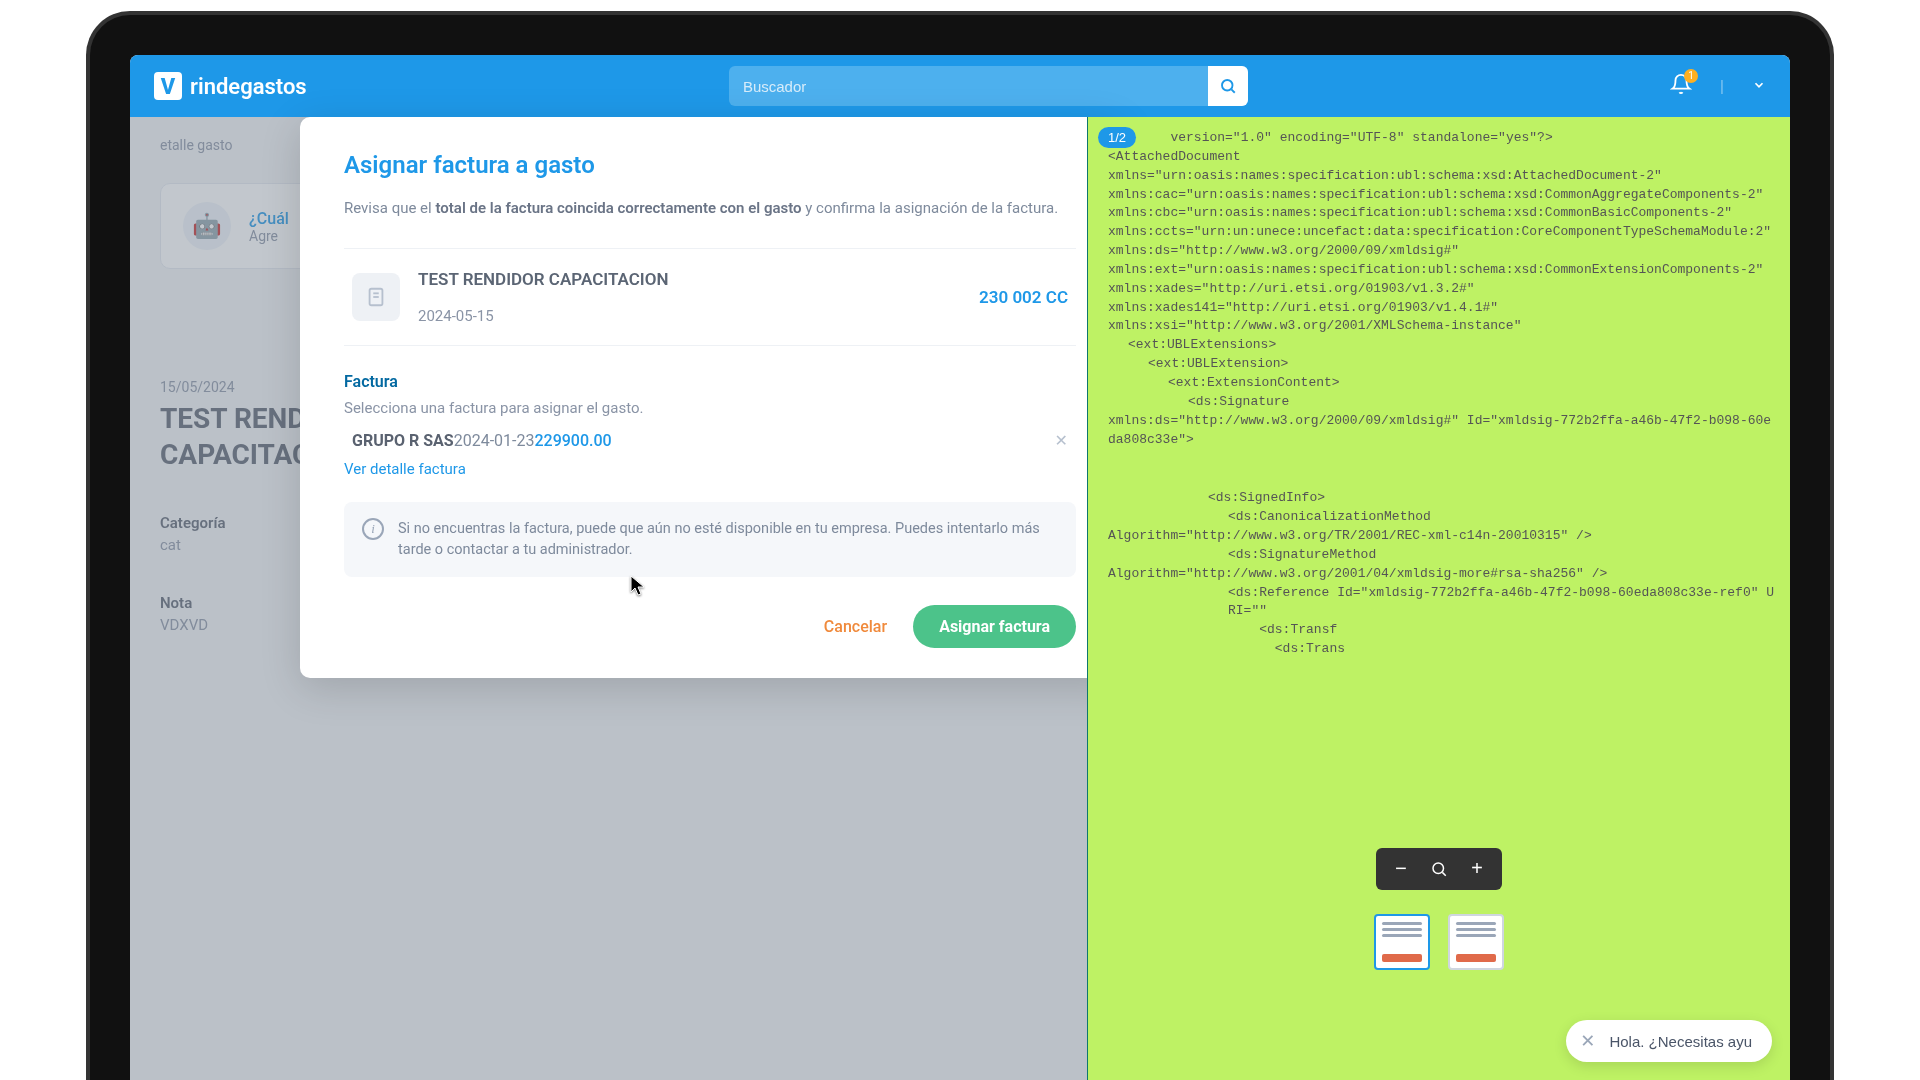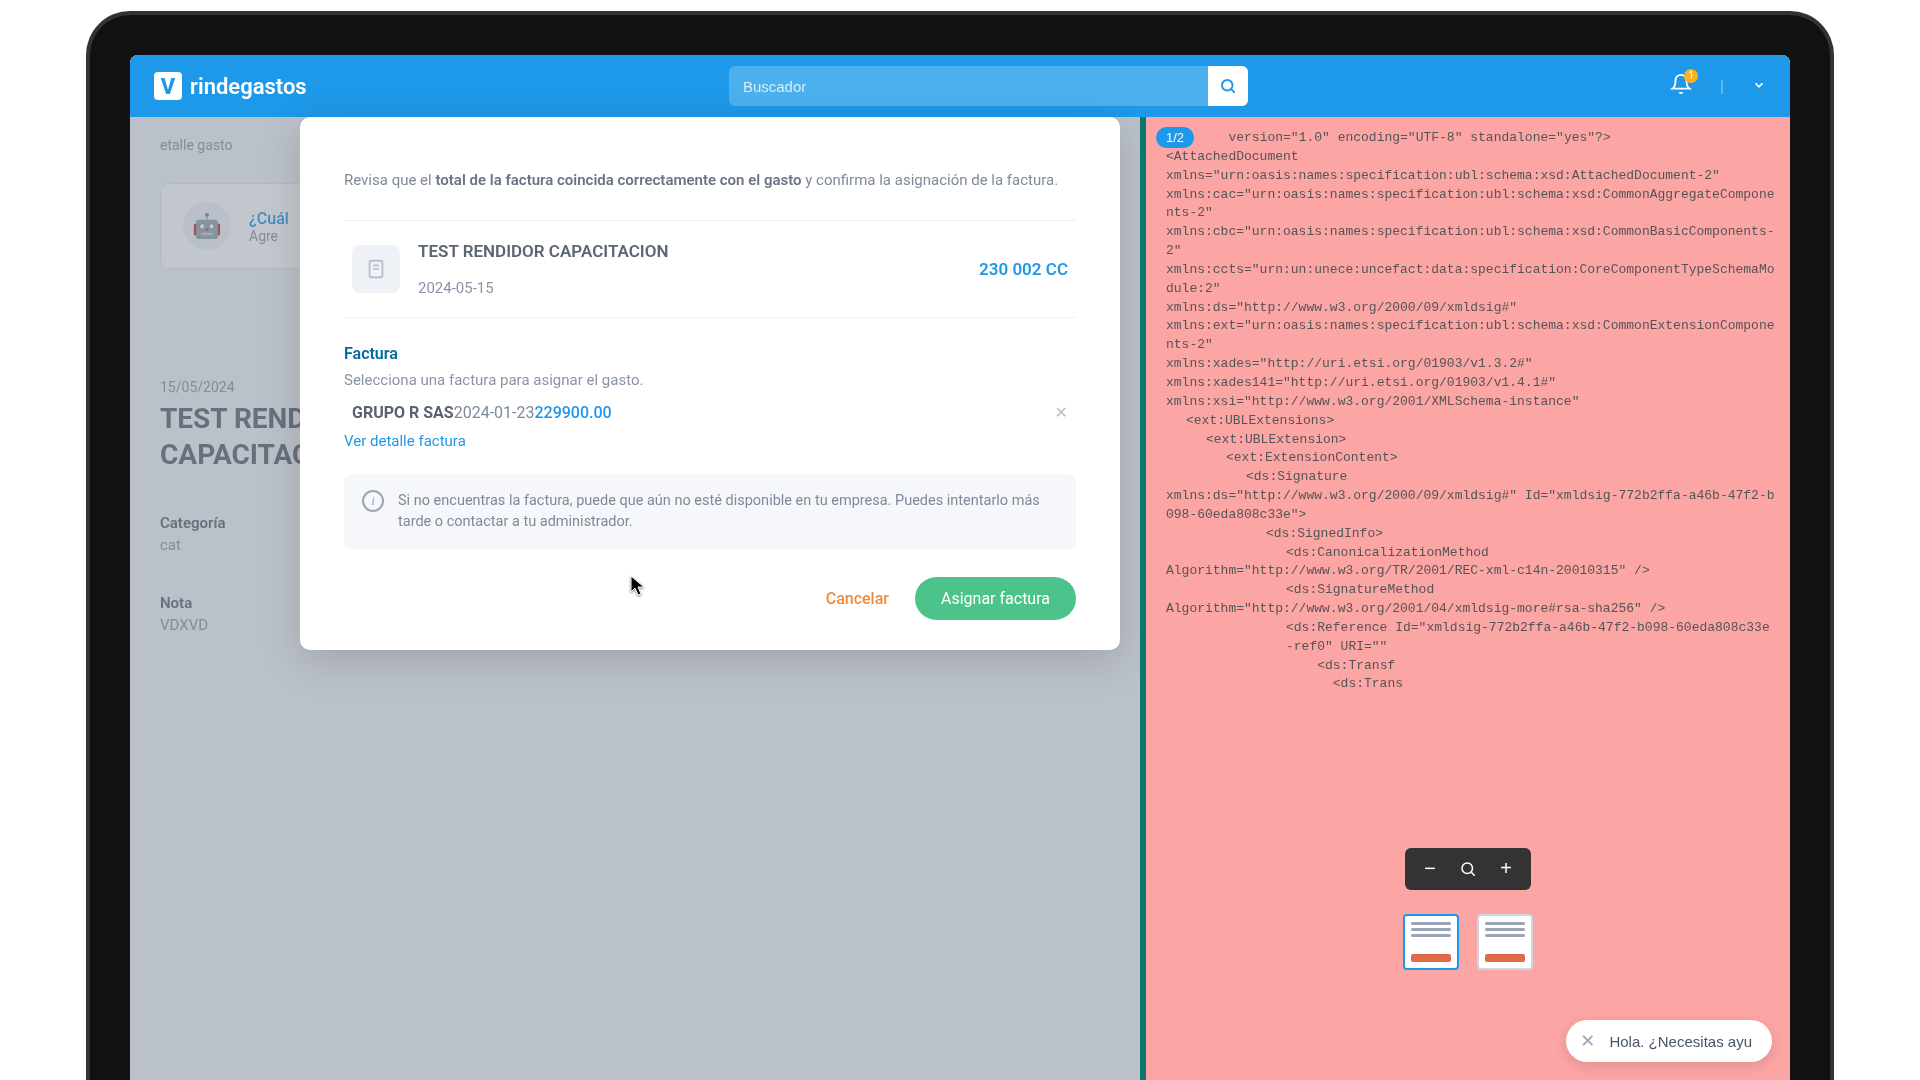--- a/index.html
+++ b/index.html
@@ -94,37 +94,37 @@
   .inv-amount { color: #1e98e8; font-weight: 500; }
   .inv-close { margin-left: auto; color: #b6c0ce; cursor: pointer; font-size: 16px; }
   .inv-link { color: #1e98e8; font-size: 15px; margin-top: 4px; display:inline-block; cursor:pointer; }
   .info-banner {
     display: flex; gap: 14px; background: #f5f7fa; border-radius: 8px;
     padding: 16px 18px; margin-top: 24px; color: #7e8a9c; font-size: 14.5px; line-height:1.5;
   }
   .info-icon { width: 22px; height: 22px; border: 2px solid #9aa6b8; border-radius: 50%; color:#9aa6b8; display:flex; align-items:center; justify-content:center; font-size:13px; flex-shrink:0; font-style: italic; font-family: Georgia, serif; }
   .modal-actions { display:flex; justify-content:flex-end; gap: 26px; margin-top: 28px; align-items:center; }
   .btn-cancel { color: #f08a3c; font-weight: 500; cursor:pointer; }
-  .btn-assign { background: #4cc38a; color:#fff; padding: 12px 26px; border-radius: 24px; font-weight:400; cursor:pointer; }
+  .btn-assign { background: #4cc38a; color:#fff; padding: 12px 26px; border-radius: 24px; font-weight:700; cursor:pointer; }
   
   .xml-panel {
-    position: absolute; top: 62px; right: 0; width: 650px; bottom: 0;
-    background: #fca5a5; border-left: 6px solid #0f766e; font-family: "Courier New", monospace;
+    position: absolute; top: 62px; right: 0; width: 703px; bottom: 0;
+    background: #bef264; border-left: 1px solid #0f766e; font-family: "Courier New", monospace;
     font-size: 13px; color: #555; padding: 10px 14px 80px 14px; overflow: hidden;
   }
   .page-pill {
     position:absolute; top:10px; left:10px; background:#1e98e8; color:#fff;
     font-size:13px; padding:3px 10px; border-radius:12px; font-family: -apple-system, sans-serif;
   }
   .xml-body { white-space: pre-wrap; word-break: break-all; line-height: 1.45; padding-left: 6px; padding-top: 2px; }
   .xml-indent1 { margin-left: 20px; }
   .xml-indent2 { margin-left: 40px; }
   .xml-indent3 { margin-left: 60px; }
   .xml-indent4 { margin-left: 80px; }
-  .xml-indent5 { margin-left: 100px; }
+  .xml-indent5 { margin-left: 100px; margin-top: 40px; }
   .xml-indent6 { margin-left: 120px; }
   .zoom-ctrl {
     position:absolute; left: 50%; transform: translateX(-50%); bottom: 190px;
     background:#333; border-radius:6px; display:flex; align-items:center; gap: 8px;
     padding: 6px 10px;
   }
   .zoom-ctrl span { color:#fff; width:30px; height:30px; display:flex; align-items:center; justify-content:center; font-size:20px; cursor:pointer; }
   .thumbs {
     position:absolute; left:50%; transform:translateX(-50%); bottom: 110px;
     display:flex; gap:18px;
@@ -206,20 +206,21 @@
         </div>
         <div class="detail-row">
           <div class="detail-label">Nota</div>
           <div class="detail-val">VDXVD</div>
         </div>
       </div>
 
       <div class="overlay"></div>
 
       <div class="modal">
+        <div class="modal-title">Asignar factura a gasto</div>
         <div class="modal-intro">
           <span>Revisa que el </span><b>total de la factura coincida correctamente con el gasto</b><span> y confirma la asignación de la factura.</span>
         </div>
 
         <div class="expense-row">
           <div class="exp-thumb">
             <svg width="22" height="22" viewBox="0 0 24 24" fill="none" stroke="currentColor" stroke-width="2">
                 <rect x="5" y="3" width="14" height="18" rx="2"></rect>
                 <line x1="9" y1="8" x2="15" y2="8"></line>
                 <line x1="9" y1="12" x2="15" y2="12"></line>

